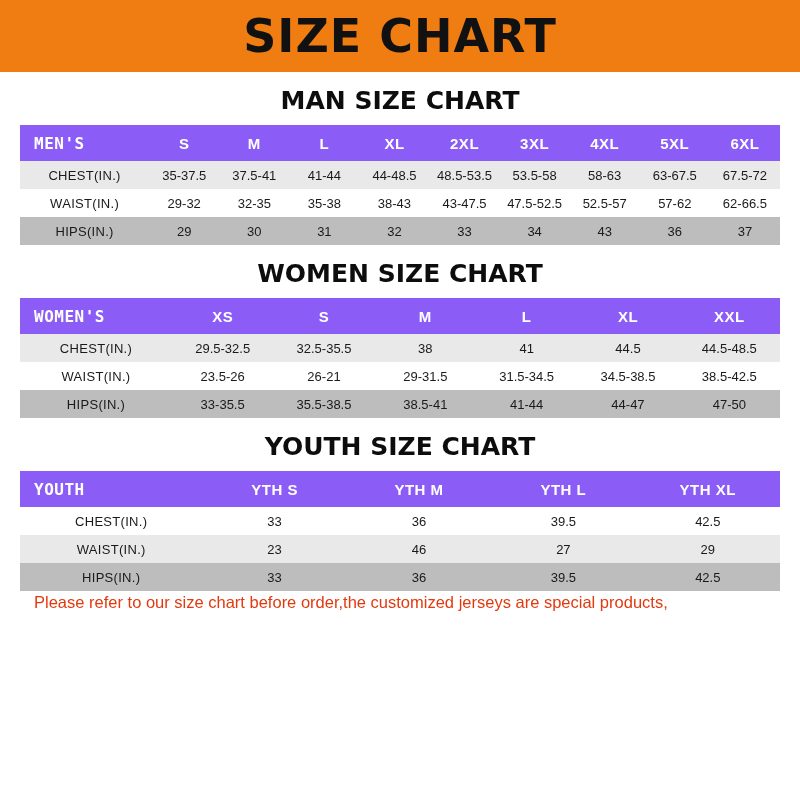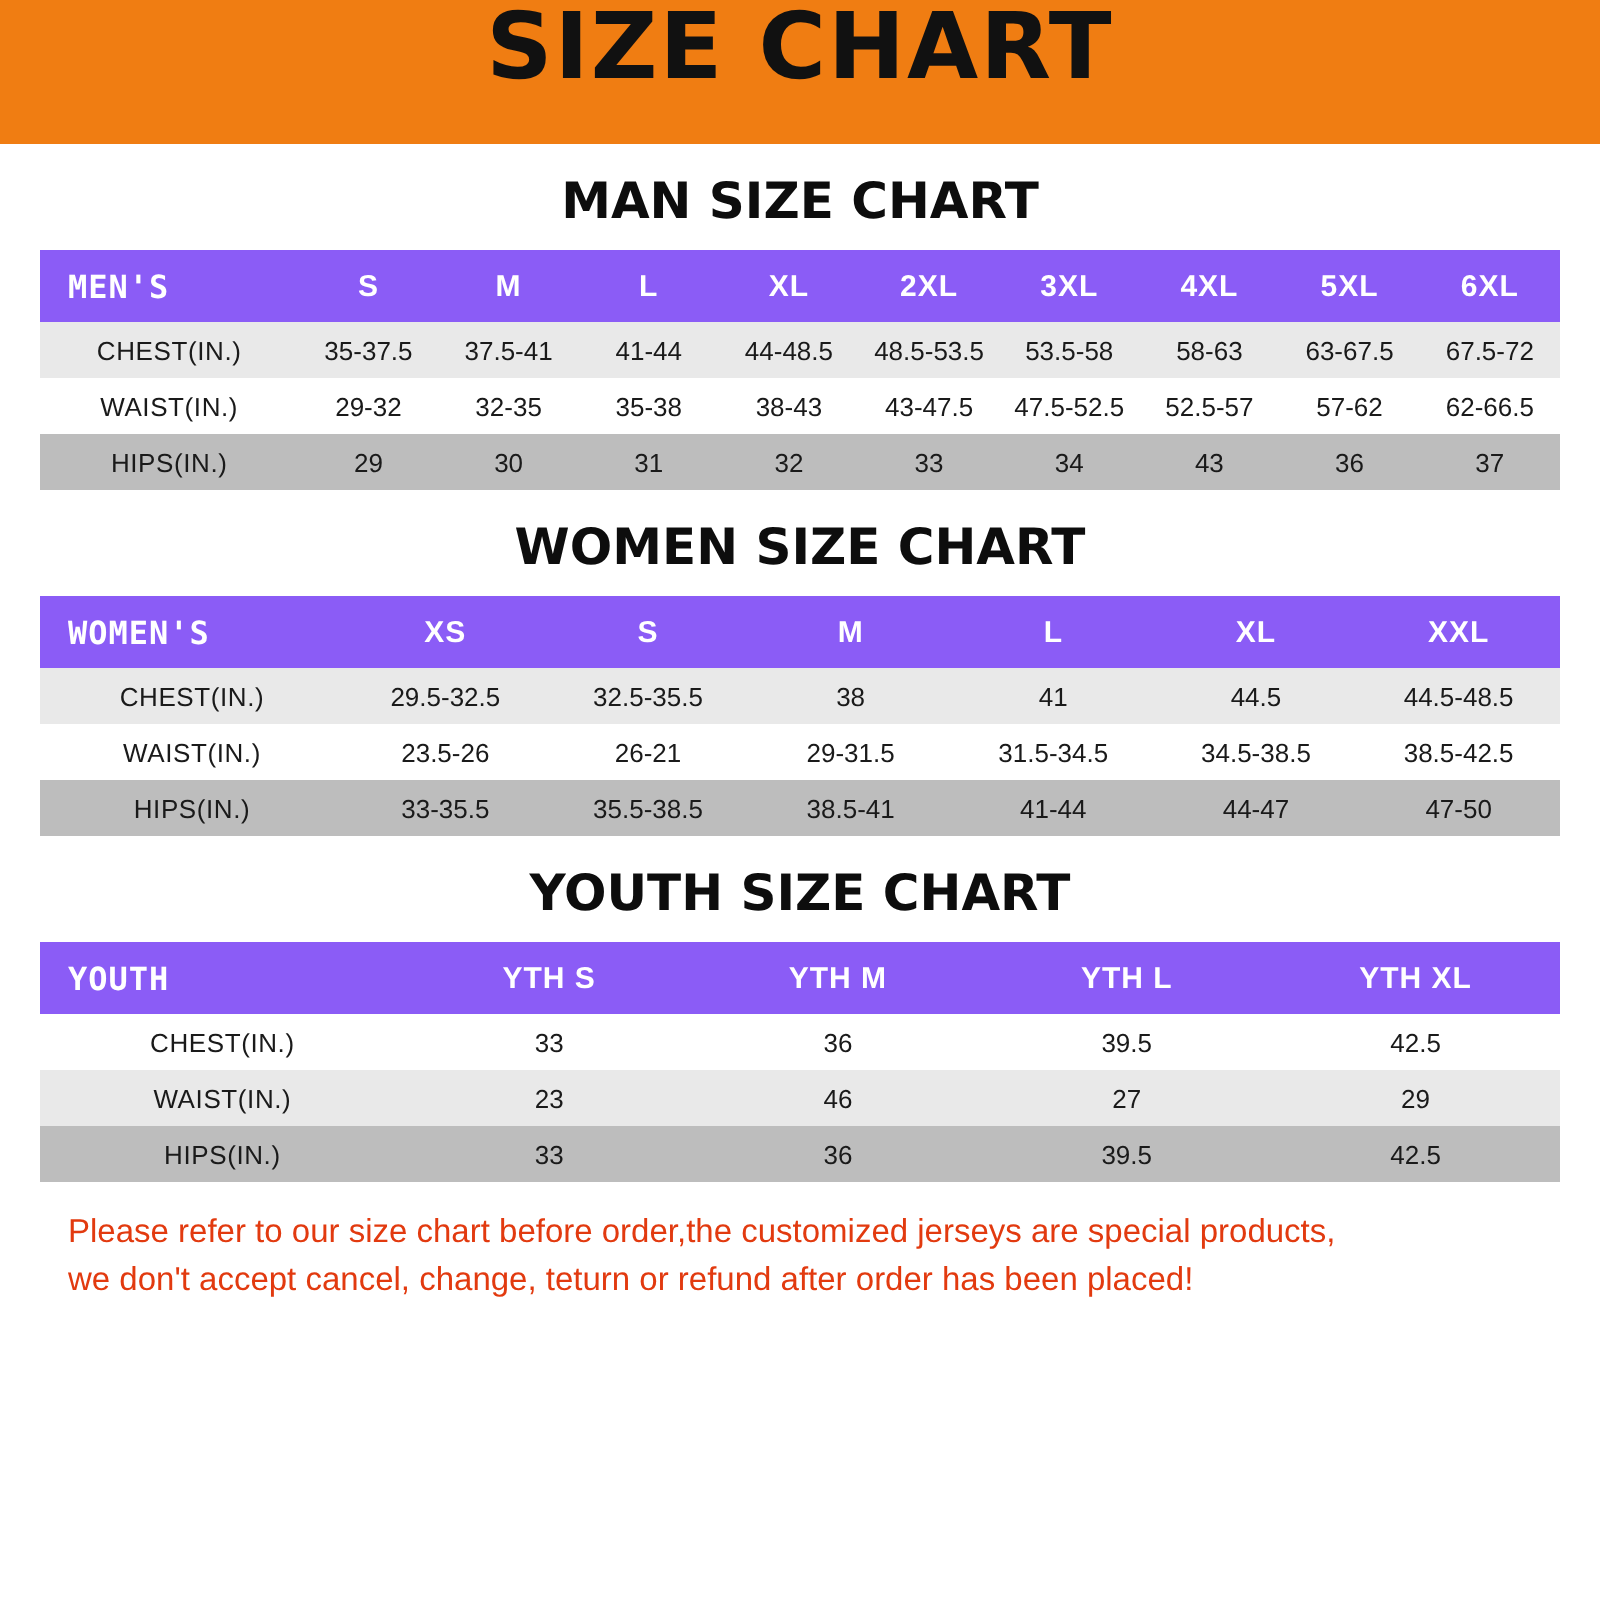--- a/index.html
+++ b/index.html
@@ -21,20 +21,21 @@
     background: #ffffff;
     display: flex;
     flex-direction: column;
   }
   
   .banner {
     width: 100%;
     height: 72px;
     background: #f07d12;
     display: flex;
+    align-items: center;
     justify-content: center;
     position: relative;
   }
   .banner-title {
     font-family: "DejaVu Sans", sans-serif;
     font-weight: bold;
     font-size: 46px;
     letter-spacing: 1px;
     color: #111111;
     line-height: 1;
@@ -101,21 +102,20 @@
   .row-white { background: #ffffff; }
   .row-grey  { background: #bdbdbd; }
 
   
   .men-tbl col.c0 { width: 17%; }
   .women-tbl col.c0 { width: 20%; }
   .youth-tbl col.c0 { width: 24%; }
 
   
   .note {
-    margin-top: 14px;
     padding: 0 14px 10px 14px;
     color: #e23a0f;
     font-size: 16.5px;
     line-height: 1.45;
     font-family: "Liberation Sans", sans-serif;
     text-align: left;
   }
   .note div { white-space: nowrap; }
 </style>
 </head>
@@ -294,17 +294,16 @@
             <td>36</td>
             <td>39.5</td>
             <td>42.5</td>
           </tr>
         </tbody>
       </table>
     </div>
 
     <div class="note">
       <div>Please refer to our size chart before order,the customized jerseys are special products,</div>
-      <div>we don't accept cancel, change, teturn or refund after order has been placed!</div>
     </div>
 
   </div>
 </div>
 
 </body></html>

